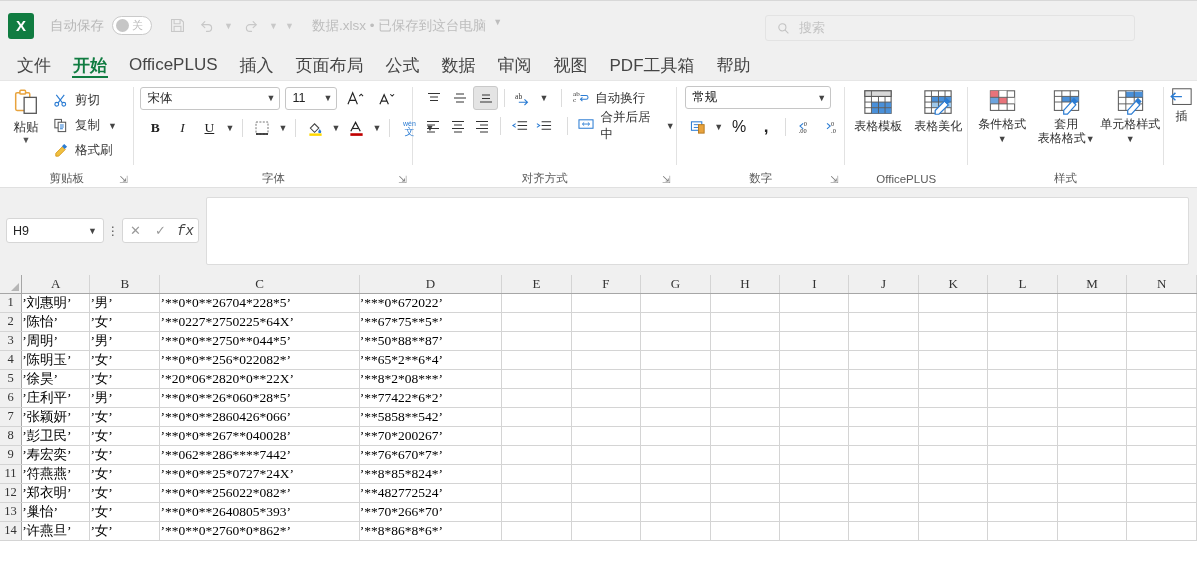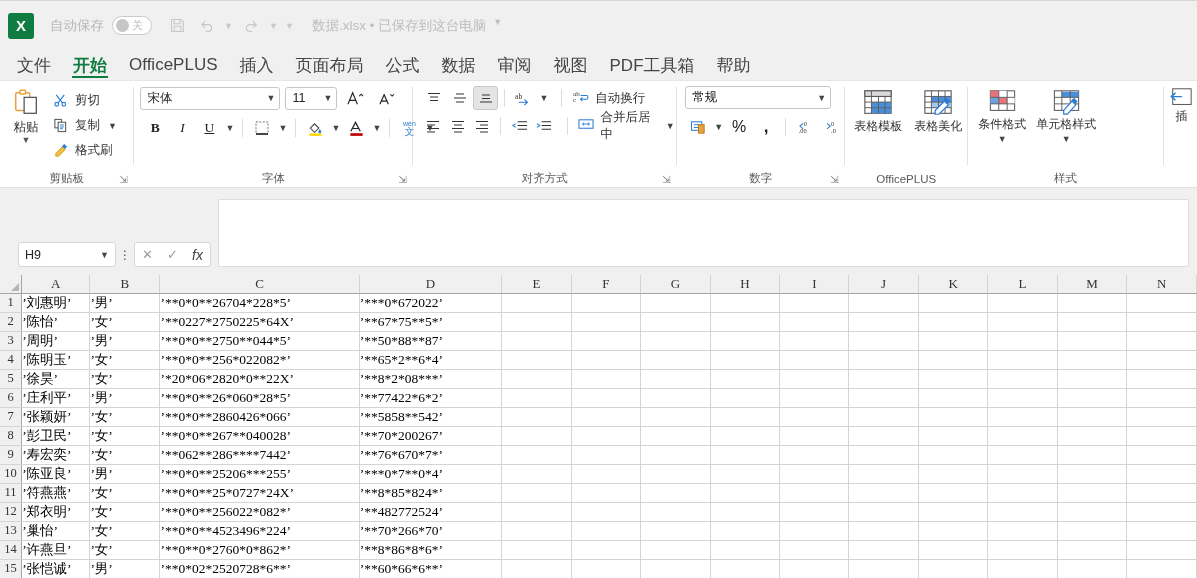--- a/index.html
+++ b/index.html
@@ -173,39 +173,39 @@
   .sty-lbl { font-size: 12px; color: #333; text-align: center; line-height: 14px; }
   .sty-lbl .cr { font-size: 9px; color: #444; }
 
   
   .insgrp { width: 34px; }
 
   
   .formula-area {
     height: 80px; background: #f0f0f0;
     border-top: 1px solid #e0e0e0;
-    display: flex; align-items: flex-end; padding: 6px 8px 0 18px;
+    display: flex; align-items: center; padding: 6px 8px 0 6px;
   }
   .namebox {
     width: 98px; height: 25px; background: #fff;
     border: 1px solid #d6d6d6; border-radius: 3px;
     display: flex; align-items: center; justify-content: space-between;
     padding: 0 6px; font-size: 12.5px; color: #222;
   }
   .nb-caret { font-size: 9px; color: #444; }
   .fb-dots {
     width: 18px; height: 25px; display: flex; align-items: center; justify-content: center;
     color: #555; font-size: 12px; letter-spacing: 0; line-height: 4px;
   }
   .fx-group {
     height: 25px; background: #fff; border: 1px solid #d6d6d6; border-radius: 3px;
     display: flex; align-items: center;
   }
   .fx-btn { width: 25px; height: 23px; display:flex; align-items:center; justify-content:center; color: #9a9a9a; font-size: 13px;}
-  .fx-btn.fx { color: #444; font-style: italic; font-family: Liberation Sans, sans-serif; font-size: 14px;}
+  .fx-btn.fx { color: #444; font-style: italic; font-family: Liberation Mono, monospace; font-size: 14px;}
   .fbar {
     flex: 1; margin-left: 7px; height: 68px;
     background: #fff; border: 1px solid #dcdcdc; border-radius: 2px;
   }
 
   
   .grid-wrap {
     position: absolute; left: 0; top: 275px; width: 1197px; height: 303px;
     background: #fff; overflow: hidden;
     font-family: "Liberation Serif", "DejaVu Serif", serif;
@@ -283,20 +283,27 @@
       </div>
       <div class="qat-caret">▼</div>
       <div class="qat-caret">▼</div>
     </div>
 
     <div class="doc-title">
       <span>数据.xlsx • 已保存到这台电脑</span>
       <span style="font-size:9px">▼</span>
     </div>
 
+    <div class="searchbox">
+      <svg width="13" height="13" viewBox="0 0 16 16" fill="none" stroke="#c2c2c2" stroke-width="1.3">
+        <circle cx="6.6" cy="6.6" r="4.4"></circle>
+          <path d="M10 10l4 4"></path>
+      </svg>
+      <span class="sph">搜索</span>
+    </div>
   </div>
 
   <div class="tabs">
     <div class="tab">文件</div>
     <div class="tab active">开始</div>
     <div class="tab">OfficePLUS</div>
     <div class="tab">插入</div>
     <div class="tab">页面布局</div>
     <div class="tab">公式</div>
     <div class="tab">数据</div>
@@ -609,20 +616,33 @@
             <rect x="3" y="3" width="9" height="7" fill="#e8737a"></rect>
             <rect x="12" y="10" width="9" height="7" fill="#e8737a"></rect>
             <rect x="12" y="3" width="9" height="7" fill="#fff"></rect>
             <rect x="3" y="10" width="9" height="7" fill="#6ba3dd"></rect>
             <rect x="21" y="10" width="8" height="7" fill="#fff"></rect>
             <path d="M12 3v21M21 3v21M3 10h26M3 17h26" stroke="#5a5a5a" stroke-width="1"></path>
           </svg>
           <div class="sty-lbl">
             <span>条件格式</span><br>
             <span class="cr">▼</span>
+          </div>
+        </div>
+        <div class="sty-btn">
+          <svg width="31" height="28" viewBox="0 0 32 30" fill="none">
+            <rect x="3" y="3" width="26" height="21" stroke="#5a5a5a" stroke-width="1.1" fill="#fff"></rect>
+            <rect x="11" y="9" width="18" height="6" fill="#4a90d9"></rect>
+            <path d="M11 3v21M20 3v21M3 9h26M3 15h26" stroke="#5a5a5a" stroke-width="1"></path>
+            <path d="M13 24 22 14l4 4-9 10h-4z" fill="#fff" stroke="#2b7cd3" stroke-width="1.3"></path>
+            <path d="M21 13.5 24 10.5l4 4-3 3z" fill="#2b7cd3"></path>
+          </svg>
+          <div class="sty-lbl">
+            <span>套用</span><br>
+            <span>表格格式</span><span class="cr">▼</span>
           </div>
         </div>
         <div class="sty-btn">
           <svg width="31" height="28" viewBox="0 0 32 30" fill="none">
             <rect x="3" y="3" width="26" height="21" stroke="#5a5a5a" stroke-width="1.1" fill="#fff"></rect>
             <rect x="11" y="4" width="18" height="6" fill="#4a90d9"></rect>
             <path d="M11 3v21M20 3v21M3 10h26M3 17h26" stroke="#5a5a5a" stroke-width="1"></path>
             <path d="M13 24 22 14l4 4-9 10h-4z" fill="#fff" stroke="#2b7cd3" stroke-width="1.3"></path>
             <path d="M21 13.5 24 10.5l4 4-3 3z" fill="#2b7cd3"></path>
           </svg>
@@ -836,37 +856,20 @@
             <td class="cell w-e"></td>
             <td class="cell w-e"></td>
             <td class="cell w-e"></td>
             <td class="cell w-e"></td>
             <td class="cell w-e"></td>
             <td class="cell w-e"></td>
             <td class="cell w-e"></td>
             <td class="cell w-e"></td>
           </tr>
           <tr>
-            <th class="rowhead">10</th>
-            <td class="cell w-a">’陈亚良’</td>
-            <td class="cell w-b">’男’</td>
-            <td class="cell w-c">’**0*0**25206***255’</td>
-            <td class="cell w-d">’***0*7**0*4’</td>
-            <td class="cell w-e"></td>
-            <td class="cell w-e"></td>
-            <td class="cell w-e"></td>
-            <td class="cell w-e"></td>
-            <td class="cell w-e"></td>
-            <td class="cell w-e"></td>
-            <td class="cell w-e"></td>
-            <td class="cell w-e"></td>
-            <td class="cell w-e"></td>
-            <td class="cell w-e"></td>
-          </tr>
-          <tr>
             <th class="rowhead">11</th>
             <td class="cell w-a">’符燕燕’</td>
             <td class="cell w-b">’女’</td>
             <td class="cell w-c">’**0*0**25*0727*24X’</td>
             <td class="cell w-d">’**8*85*824*’</td>
             <td class="cell w-e"></td>
             <td class="cell w-e"></td>
             <td class="cell w-e"></td>
             <td class="cell w-e"></td>
             <td class="cell w-e"></td>
@@ -890,21 +893,21 @@
             <td class="cell w-e"></td>
             <td class="cell w-e"></td>
             <td class="cell w-e"></td>
             <td class="cell w-e"></td>
             <td class="cell w-e"></td>
           </tr>
           <tr>
             <th class="rowhead">13</th>
             <td class="cell w-a">’巢怡’</td>
             <td class="cell w-b">’女’</td>
-            <td class="cell w-c">’**0*0**4523496*224’</td>
+            <td class="cell w-c">’**0*0**2640805*393’</td>
             <td class="cell w-d">’**70*266*70’</td>
             <td class="cell w-e"></td>
             <td class="cell w-e"></td>
             <td class="cell w-e"></td>
             <td class="cell w-e"></td>
             <td class="cell w-e"></td>
             <td class="cell w-e"></td>
             <td class="cell w-e"></td>
             <td class="cell w-e"></td>
             <td class="cell w-e"></td>
@@ -920,34 +923,17 @@
             <td class="cell w-e"></td>
             <td class="cell w-e"></td>
             <td class="cell w-e"></td>
             <td class="cell w-e"></td>
             <td class="cell w-e"></td>
             <td class="cell w-e"></td>
             <td class="cell w-e"></td>
             <td class="cell w-e"></td>
             <td class="cell w-e"></td>
           </tr>
-          <tr>
-            <th class="rowhead">15</th>
-            <td class="cell w-a">’张恺诚’</td>
-            <td class="cell w-b">’男’</td>
-            <td class="cell w-c">’**0*02*2520728*6**’</td>
-            <td class="cell w-d">’**60*66*6**’</td>
-            <td class="cell w-e"></td>
-            <td class="cell w-e"></td>
-            <td class="cell w-e"></td>
-            <td class="cell w-e"></td>
-            <td class="cell w-e"></td>
-            <td class="cell w-e"></td>
-            <td class="cell w-e"></td>
-            <td class="cell w-e"></td>
-            <td class="cell w-e"></td>
-            <td class="cell w-e"></td>
-          </tr>
         </tbody>
     </table>
   </div>
 
 </div>
 
 </body></html>

